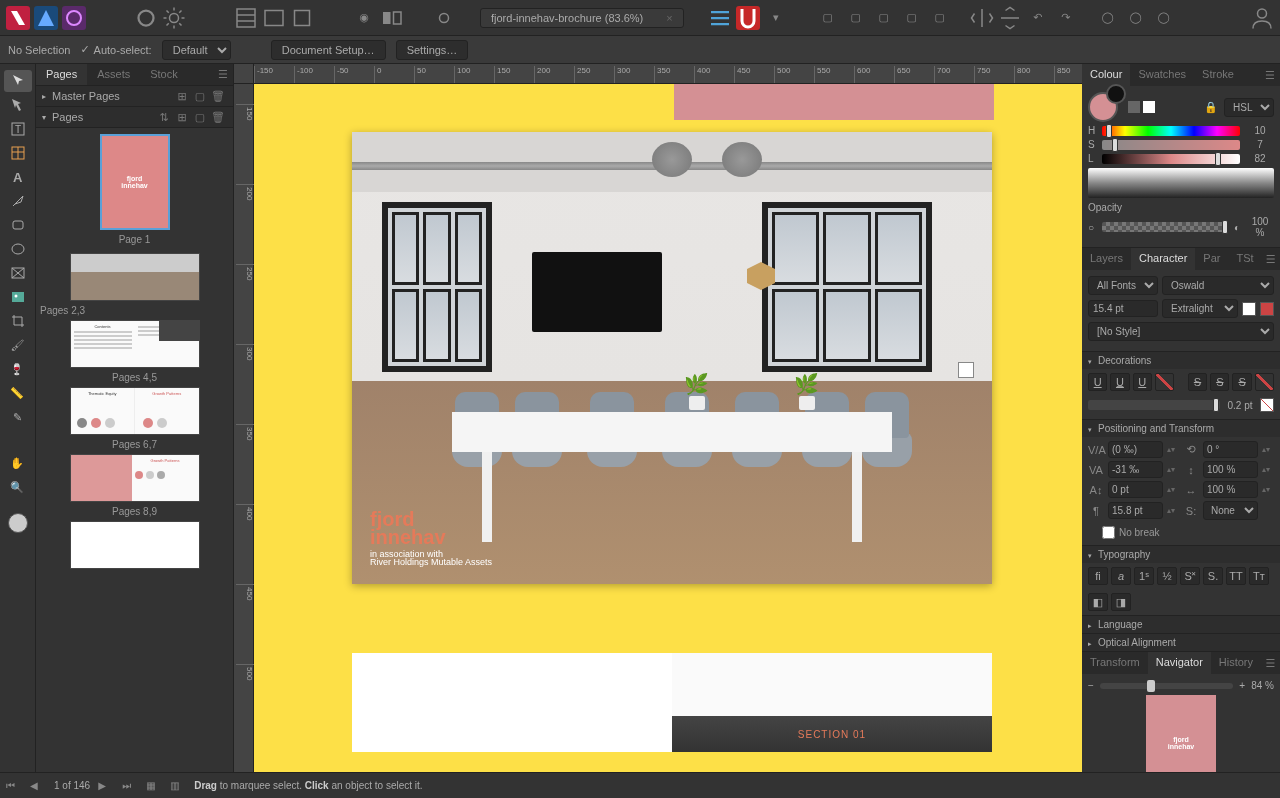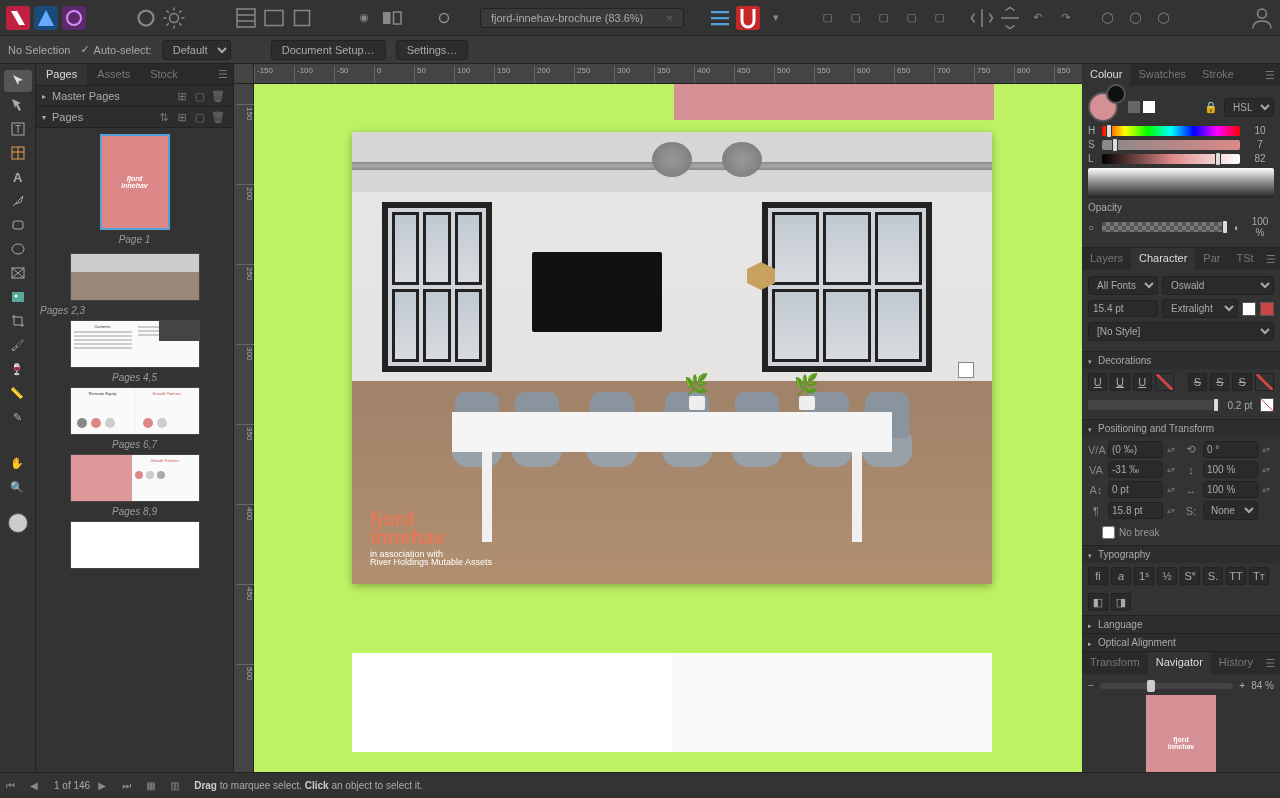--- a/index.html
+++ b/index.html
@@ -24,41 +24,41 @@
 .left-panel { width:198px; background:#333; border-right:1px solid #222; display:flex; flex-direction:column; }
 .panel-tabs { display:flex; background:#2a2a2a; border-bottom:1px solid #222; height:22px; }
 .ptab { padding:4px 10px; font-size:11px; color:#777; }
 .ptab.active { color:#ddd; background:#333; }
 .ptab-spacer { flex:1; }
 .menu-icon { width:20px; display:flex; align-items:center; justify-content:center; color:#777; }
 .section-header { display:flex; align-items:center; background:#2d2d2d; padding:3px 6px; font-size:11px; border-bottom:1px solid #222; }
 .section-header .tri { width:10px; font-size:8px; }
 .section-header .spacer2 { flex:1; }
 .section-header .hicon { width:18px; height:14px; color:#777; display:flex;align-items:center;justify-content:center; }
-.pages-list { flex:1; overflow:auto; padding:6px 4px;font-style:italic; }
+.pages-list { flex:1; overflow:auto; padding:6px 4px; }
 .page-thumb-single { display:flex; flex-direction:column; align-items:center; margin-bottom:8px; }
 .thumb-box-single { width:70px; height:96px; background:#d88; border:2px solid #5aa0d8; display:flex; align-items:center; justify-content:center; }
 .thumb-box-single .logo-mini { font-size:7px; color:#fff; font-weight:bold; text-align:center; line-height:1; }
 .page-label { font-size:10px; color:#999; margin-top:4px; }
 .spread-thumb { width:130px; height:48px; background:#fff; border:1px solid #444; margin:4px auto 2px; position:relative; overflow:hidden; }
 .spread-thumb.photo { background:linear-gradient(#ccc 0%,#ccc 40%,#987 40%,#987 100%); }
 .spread-thumb.contents { background:#fafafa; display:flex; }
 .spread-thumb.contents .lc,.spread-thumb.contents .rc { flex:1; padding:3px; }
 .spread-thumb.contents .bar { height:2px; background:#ccc; margin:2px 0; }
 .spread-thumb.contents .corner { position:absolute; top:0; right:0; width:40px; height:20px; background:#444; }
 .spread-thumb.charts { background:#fafafa; display:flex; }
 .spread-thumb.charts .half { flex:1; padding:3px; position:relative; }
 .spread-thumb.charts .half.r { background:#fafafa; border-left:1px solid #eee; }
 .spread-thumb.charts .title-r { font-size:4px; color:#c55; }
 .spread-thumb.charts .dot { width:10px; height:10px; border-radius:50%; position:absolute; }
 .spread-thumb.pink { background:#fafafa; display:flex; }
 .spread-thumb.pink .half { flex:1; }
 .spread-thumb.pink .half.l { background:#d99; }
 .spread-thumb.blank { background:#fff; }
-.canvas-area { flex:1; background:#bef264; position:relative; overflow:hidden; }
+.canvas-area { flex:1; background:#fde047; position:relative; overflow:hidden; }
 .ruler-h { position:absolute; top:0; left:20px; right:0; height:20px; background:#444; border-bottom:1px solid #222; display:flex; font-size:8px; color:#aaa; overflow:hidden; }
 .ruler-h .tick { position:absolute; top:2px; border-left:1px solid #666; height:18px; padding-left:2px; }
 .ruler-v { position:absolute; top:20px; left:0; bottom:0; width:20px; background:#444; border-right:1px solid #222; font-size:8px; color:#aaa; }
 .ruler-v .tick { position:absolute; left:2px; border-top:1px solid #666; width:18px; padding-top:2px; writing-mode:vertical-rl; }
 .ruler-corner { position:absolute; top:0; left:0; width:20px;height:20px;background:#444;border-right:1px solid #222;border-bottom:1px solid #222; }
 .spread-peek-top { position:absolute; top:20px; left:440px; width:320px; height:36px; background:#d49094; }
 .spread { position:absolute; top:68px; left:118px; width:640px; height:452px; background:#e8e8e8; box-shadow:0 2px 8px rgba(0,0,0,0.3); }
 .spread .room-bg { position:absolute; inset:0; background:linear-gradient(to bottom, #e8e6e4 0%, #e6e4e2 55%, #a0826a 55%, #b0906f 100%); }
 .spread .ceiling { position:absolute; top:0; left:0; right:0; height:60px; background:#d8d6d4; }
 .spread .pipe { position:absolute; top:30px; left:0; right:0; height:8px; background:linear-gradient(#888,#aaa,#888); }
@@ -514,20 +514,21 @@
           <div class="pot"></div>
         </div>
       <div class="outlet"></div>
       <div class="logo-overlay">
         <span>fjord</span><br><span>innehav</span>
         <div class="sub"><span>in association with</span><br><span>River Holdings Mutable Assets</span></div>
       </div>
     </div>
     <div class="spread-peek-bot">
       <div class="right-half"></div>
+      <div class="section-peek">SECTION 01</div>
     </div>
   </div>
 
   <div class="right-panel">
 
     <div class="rp-section">
       <div class="rp-tabs">
         <div class="rp-tab active">Colour</div>
         <div class="rp-tab">Swatches</div>
         <div class="rp-tab">Stroke</div>

